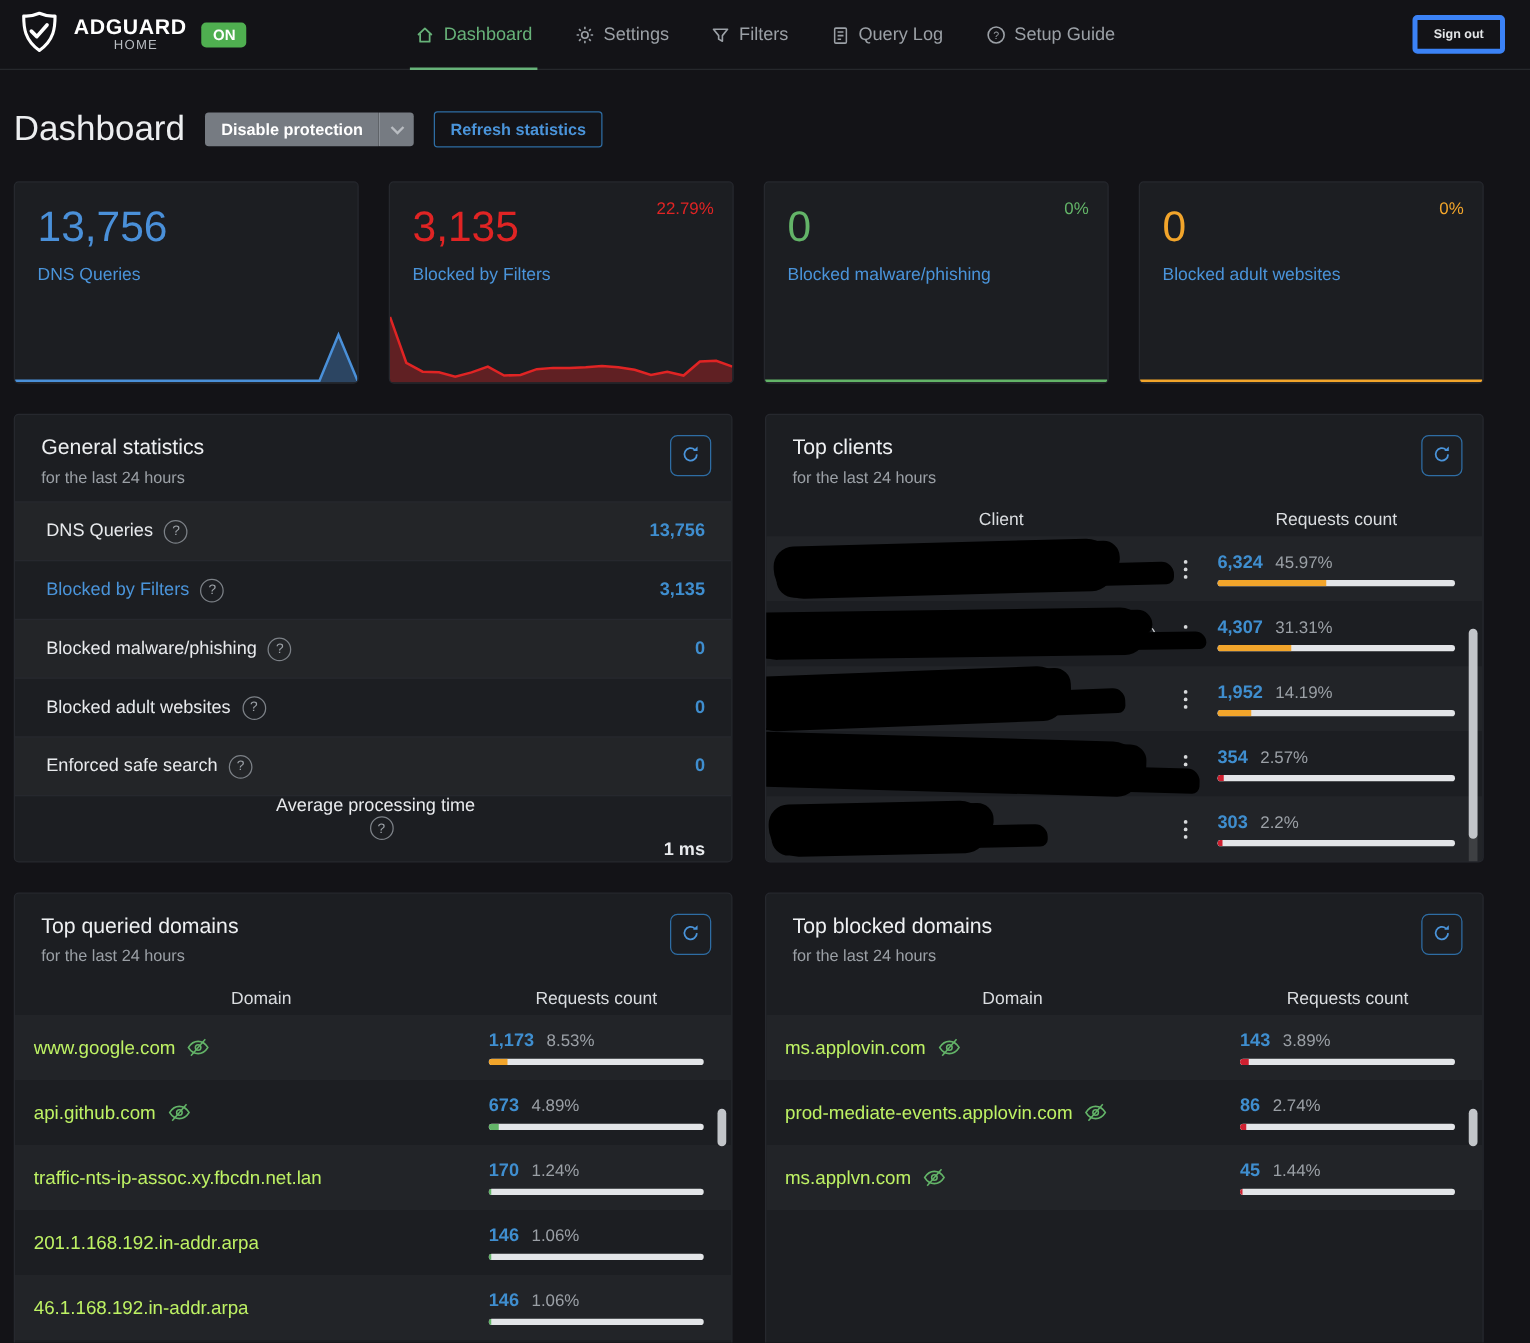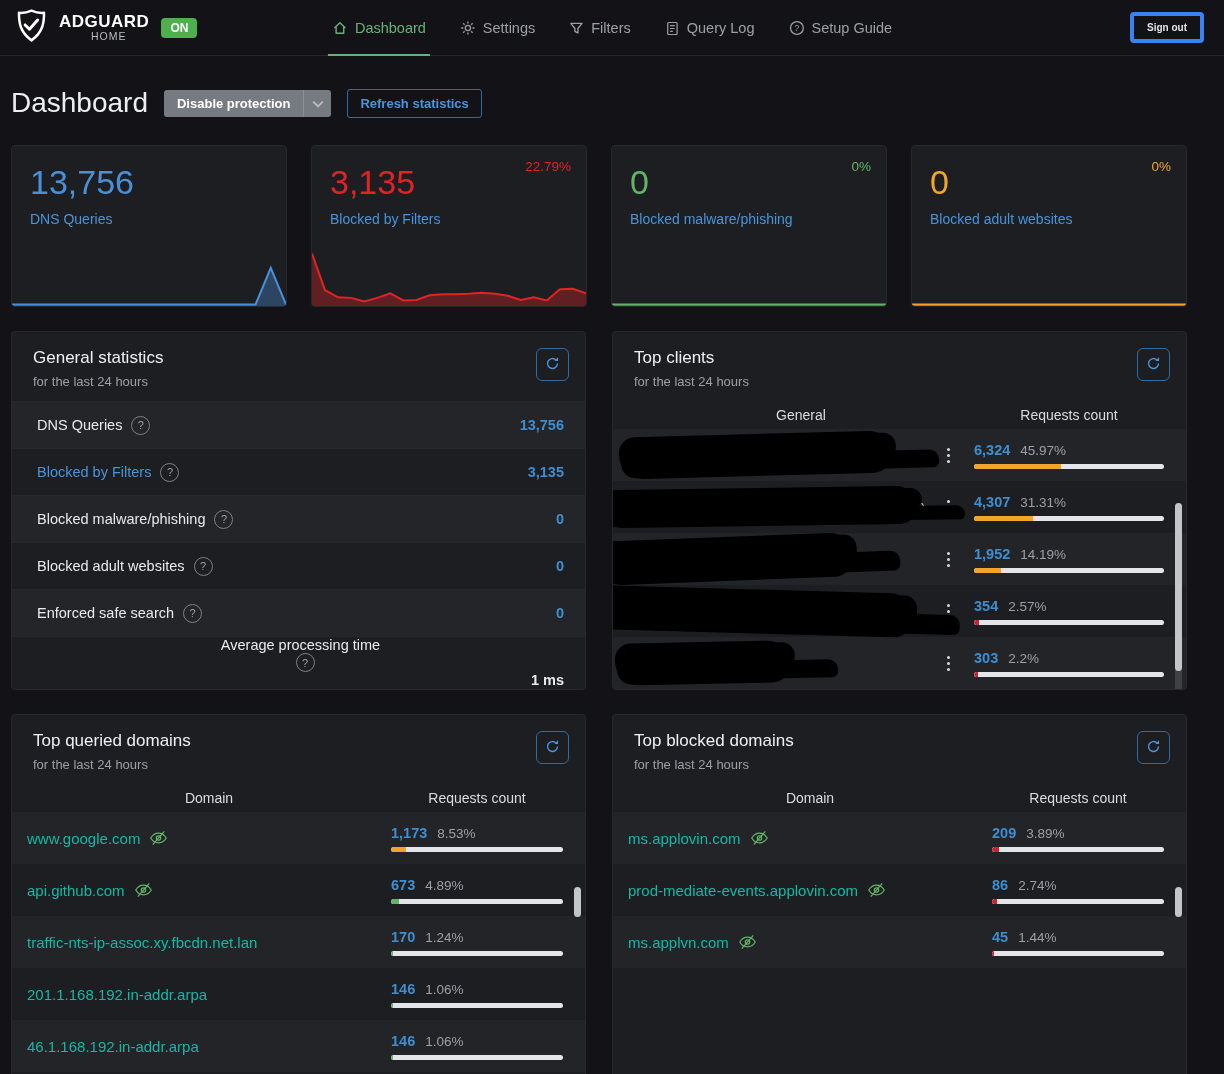--- a/index.html
+++ b/index.html
@@ -95,21 +95,21 @@
   
   .tbl{ position:relative; }
   .tbl-colhead{ display:flex; align-items:center; height:28px; padding:0 22px 0 15px;
                 font-size:14px; color:#dadde0; }
   .tbl-colhead .c1{ flex:1; text-align:center; }
   .tbl-colhead .c2{ width:172px; text-align:center; }
   .clients .tbl-colhead .c2{ width:190px; }
   .t-row{ display:flex; align-items:center; height:52px; padding:0 22px 0 15px; }
   .t-row.striped{ background:rgba(255,255,255,0.028); }
   .cell-main{ flex:1; display:flex; align-items:center; min-width:0; position:relative; }
-  .domain-name{ font-size:15px; color:#14b8a6; white-space:nowrap; overflow:hidden; }
+  .domain-name{ font-size:15px; color:#bef264; white-space:nowrap; overflow:hidden; }
   .eye-icon{ margin-left:8px; flex:none; display:flex; }
   .kebab{ width:20px; display:flex; flex-direction:column; align-items:center; gap:3px;
           cursor:pointer; margin-right:16px; flex:none; }
   .kebab i{ width:3px; height:3px; border-radius:50%; background:#d7d9db; display:block; }
   .cell-count{ width:172px; flex:none; }
   .clients .cell-count{ width:190px; }
   .count-line{ display:flex; align-items:baseline; gap:10px; }
   .count{ font-size:14.5px; font-weight:bold; color:#3f8ecf; }
   .pct-txt{ font-size:13.5px; color:#9ba0a6; }
   .bar{ margin-top:6px; height:5px; border-radius:2.5px; background:#e3e5e8; overflow:hidden; }
@@ -308,21 +308,21 @@
           <span>
             <svg viewBox="0 0 16 16" width="15" height="15">
               <path d="M13.3 8 a5.3 5.3 0 1 1 -1.7 -3.9" fill="none" stroke="#4a94da" stroke-width="1.5"></path>
               <polygon points="13.9,1.3 13.9,5.2 10,5.2" fill="#4a94da"></polygon>
             </svg>
           </span>
         </button>
       </div>
       <div class="tbl">
         <div class="tbl-colhead">
-          <div class="c1">General</div>
+          <div class="c1">Client</div>
           <div class="c2">Requests count</div>
         </div>
 
         <div class="vscroll clients-scroll">
             <div class="vthumb"></div>
           </div>
       <div class="t-row striped">
             <div class="cell-main">
               <div class="redact" style="width: 272px; height: 42px; margin-left: -9px; transform: rotate(-1.5deg);"></div>
 
@@ -571,21 +571,21 @@
               <span class="eye-icon">
                 <svg viewBox="0 0 24 22" width="21" height="18">
                   <path d="M2.5 11 C5 7 8.3 5 12 5 s7 2 9.5 6 c-2.5 4 -5.8 6 -9.5 6 s-7 -2 -9.5 -6 z" fill="none" stroke="#63b468" stroke-width="1.5"></path>
                   <circle cx="12" cy="11" r="2.7" fill="none" stroke="#63b468" stroke-width="1.5"></circle>
                   <line x1="5" y1="19" x2="19" y2="3" stroke="#63b468" stroke-width="1.5"></line>
                 </svg>
               </span>
             </div>
             <div class="cell-count">
               <div class="count-line">
-                <span class="count">209</span>
+                <span class="count">143</span>
                 <span class="pct-txt">3.89%</span>
               </div>
               <div class="bar">
                 <div class="bar-fill" style="width: 3.89%; background: rgb(207, 32, 48);"></div>
               </div>
             </div>
           </div>
           <div class="t-row">
             <div class="cell-main">
               <span class="domain-name">prod-mediate-events.applovin.com</span>

